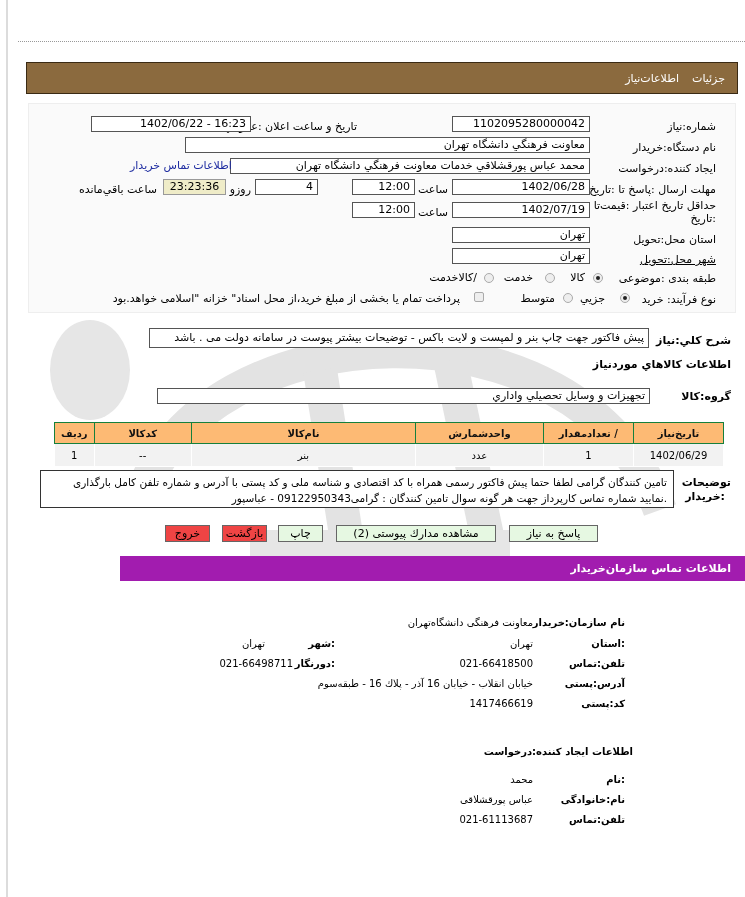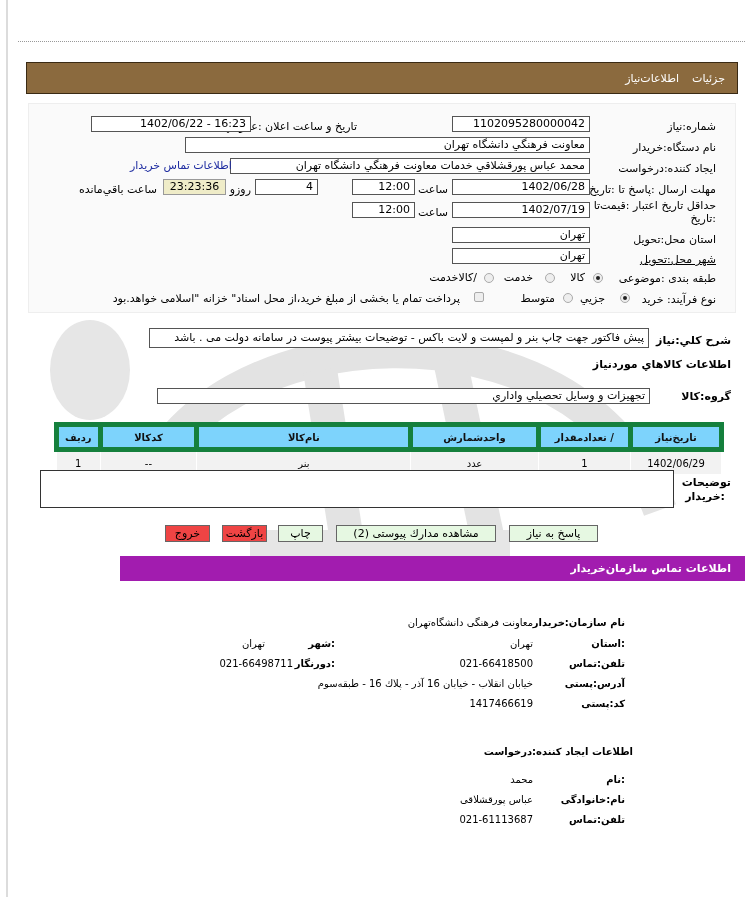--- a/index.html
+++ b/index.html
@@ -16,21 +16,21 @@
   .fld { position:absolute; height:16px; border:1px solid #555; background:#fff; box-sizing:border-box;
          padding:0 4px; font-size:11px; line-height:14px; white-space:nowrap; overflow:hidden; }
   .fld.ltr { direction:ltr; text-align:right; }
   .fld.countdown { background:#efecc8; border-color:#999; text-align:center; direction:ltr; }
   .link { color:#1d2ba0; }
   .radio { position:absolute; width:10px; height:10px; border-radius:50%; border:1px solid #aaa; background:#eee; box-sizing:border-box; }
   .radio.on::after { content:""; position:absolute; left:2px; top:2px; width:4px; height:4px; border-radius:50%; background:#222; }
   .chk { position:absolute; width:10px; height:10px; border:1px solid #aaa; background:#eee; box-sizing:border-box; border-radius:2px; }
   .bold { font-weight:bold; }
   table.items { position:absolute; left:54px; top:422px; width:670px; border-collapse:collapse; font-size:10px; }
-  table.items th { background:#7dd3fc; color:#111; font-weight:bold; height:20px; padding:0 6px; border:5px solid #15803d; }
+  table.items th { background:#fdba74; color:#111; font-weight:bold; height:20px; padding:0 6px; border:1px solid #15803d; }
   table.items td { background:#f2f2f2; height:20px; text-align:center; border:1px solid #fff; }
   .notes { position:absolute; left:40px; top:470px; width:634px; height:38px; border:1px solid #333; box-sizing:border-box;
            padding:3px 6px; font-size:10.5px; line-height:16px; background:#fff; }
   .btn { position:absolute; height:17px; top:525px; box-sizing:border-box; border:1px solid #666; font-size:11px;
          text-align:center; line-height:15px; white-space:nowrap; }
   .btn.green { background:#e6f8e2; }
   .btn.red { background:#ef4444; }
   .section-bar { position:absolute; left:120px; top:556px; width:625px; height:25px; background:#a21caf; color:#fff; }
   .section-bar span { position:absolute; right:14px; top:6px; font-weight:bold; font-size:11px; }
   .ci { position:absolute; white-space:nowrap; font-size:10px; }
@@ -139,20 +139,22 @@
       <td>بنر</td>
       <td>--</td>
       <td>1</td>
     </tr>
   </tbody>
 </table>
 
 <span class="lbl bold" style="right:14px;top:476px;">توضيحات</span>
 <span class="lbl bold" style="right:20px;top:490px;">:خريدار</span>
 <div class="notes">
+  <div>تامين كنندگان گرامی لطفا حتما پيش فاكتور رسمی همراه با كد اقتصادی و شناسه ملی و كد پستی با آدرس و شماره تلفن كامل بارگذاری</div>
+  <div>.نماييد شماره تماس كارپرداز جهت هر گونه سوال تامين كنندگان : گرامی09122950343 - عباسپور</div>
 </div>
 
 <div class="btn green" style="left:509px;width:89px;">پاسخ به نياز</div>
 <div class="btn green" style="left:336px;width:160px;">مشاهده مدارك پيوستی (2)</div>
 <div class="btn green" style="left:278px;width:45px;">چاپ</div>
 <div class="btn red" style="left:222px;width:45px;">بازگشت</div>
 <div class="btn red" style="left:165px;width:45px;">خروج</div>
 
 <div class="section-bar">
   <span>اطلاعات  تماس  سازمان‌خريدار</span>

